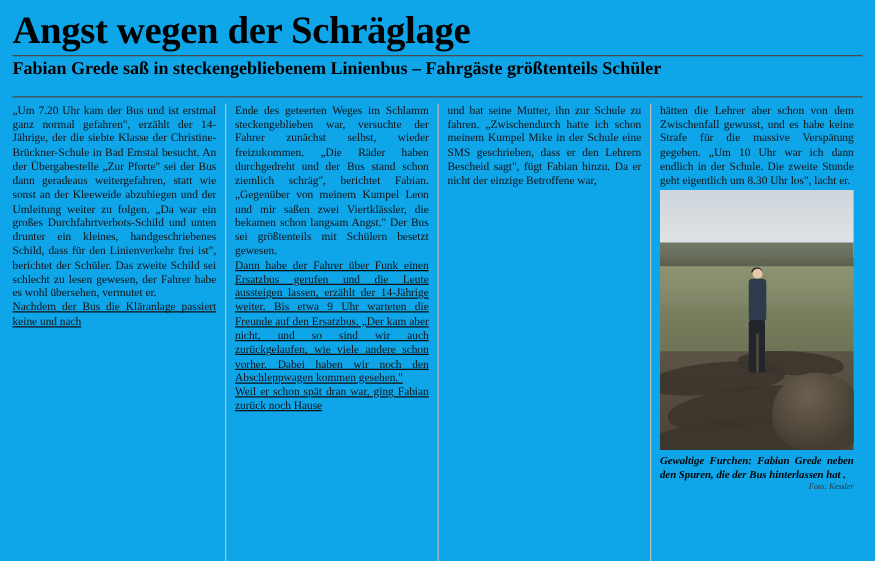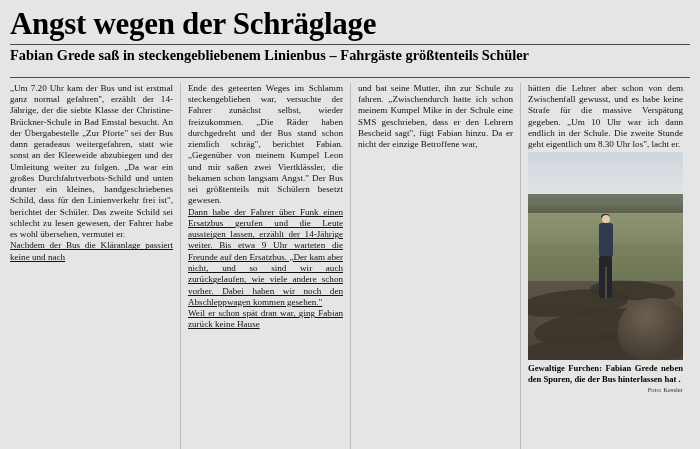--- a/index.html
+++ b/index.html
@@ -13,21 +13,21 @@
     font-family: "Liberation Serif", serif;
     color: #111111;
     overflow: hidden;
   }
   .page {
     position: relative;
     width: 700px;
     height: 449px;
     box-sizing: border-box;
     padding: 6px 10px 4px 10px;
-    background: #e5e5e5;
+    background: #0ea5e9;
   }
   .headline {
     font-family: "Liberation Serif", serif;
     font-weight: bold;
     font-size: 31px;
     line-height: 1.03;
     letter-spacing: -0.3px;
     margin: 2px 0 4px 0;
     color: #000;
   }
@@ -78,20 +78,21 @@
   .dropcap::first-letter {
     float: left;
     font-size: 35px;
     line-height: 0.82;
     font-weight: bold;
     padding: 2px 3px 0 0;
     font-family: "Liberation Serif", serif;
   }
   .photo-wrap {
     margin-top: 2px;
+    font-style: italic;
   }
   .photo {
     position: relative;
     width: 100%;
     height: 208px;
     overflow: hidden;
     background: #8a8d78;
   }
   .sky {
     position: absolute;
@@ -194,21 +195,21 @@
   <div class="cols">
 
     <div class="col">
       <p>„Um 7.20 Uhr kam der Bus und ist erstmal ganz normal gefahren", erzählt der 14-Jährige, der die siebte Klasse der Christine-Brückner-Schule in Bad Emstal besucht. An der Übergabestelle „Zur Pforte" sei der Bus dann geradeaus weitergefahren, statt wie sonst an der Kleeweide abzubiegen und der Umleitung weiter zu folgen. „Da war ein großes Durchfahrtverbots-Schild und unten drunter ein kleines, handgeschriebenes Schild, dass für den Linienverkehr frei ist", berichtet der Schüler. Das zweite Schild sei schlecht zu lesen gewesen, der Fahrer habe es wohl übersehen, vermutet er.</p>
       <p>Nachdem der Bus die Kläranlage passiert keine und nach</p>
     </div>
 
     <div class="col">
       <p>Ende des geteerten Weges im Schlamm steckengeblieben war, versuchte der Fahrer zunächst selbst, wieder freizukommen. „Die Räder haben durchgedreht und der Bus stand schon ziemlich schräg", berichtet Fabian. „Gegenüber von meinem Kumpel Leon und mir saßen zwei Viertklässler, die bekamen schon langsam Angst." Der Bus sei größtenteils mit Schülern besetzt gewesen.</p>
       <p>Dann habe der Fahrer über Funk einen Ersatzbus gerufen und die Leute aussteigen lassen, erzählt der 14-Jährige weiter. Bis etwa 9 Uhr warteten die Freunde auf den Ersatzbus. „Der kam aber nicht, und so sind wir auch zurückgelaufen, wie viele andere schon vorher. Dabei haben wir noch den Abschleppwagen kommen gesehen."</p>
-      <p>Weil er schon spät dran war, ging Fabian zurück keine Hause</p>
+      <p>Weil er schon spät dran war, ging Fabian zurück noch Hause</p>
     </div>
 
     <div class="col">
       <p>und bat seine Mutter, ihn zur Schule zu fahren. „Zwischendurch hatte ich schon meinem Kumpel Mike in der Schule eine SMS geschrieben, dass er den Lehrern Bescheid sagt", fügt Fabian hinzu. Da er nicht der einzige Betroffene war,</p>
     </div>
 
     <div class="col">
       <p>hätten die Lehrer aber schon von dem Zwischenfall gewusst, und es habe keine Strafe für die massive Verspätung gegeben. „Um 10 Uhr war ich dann endlich in der Schule. Die zweite Stunde geht eigentlich um 8.30 Uhr los", lacht er.</p>
 
       <div class="photo-wrap">

